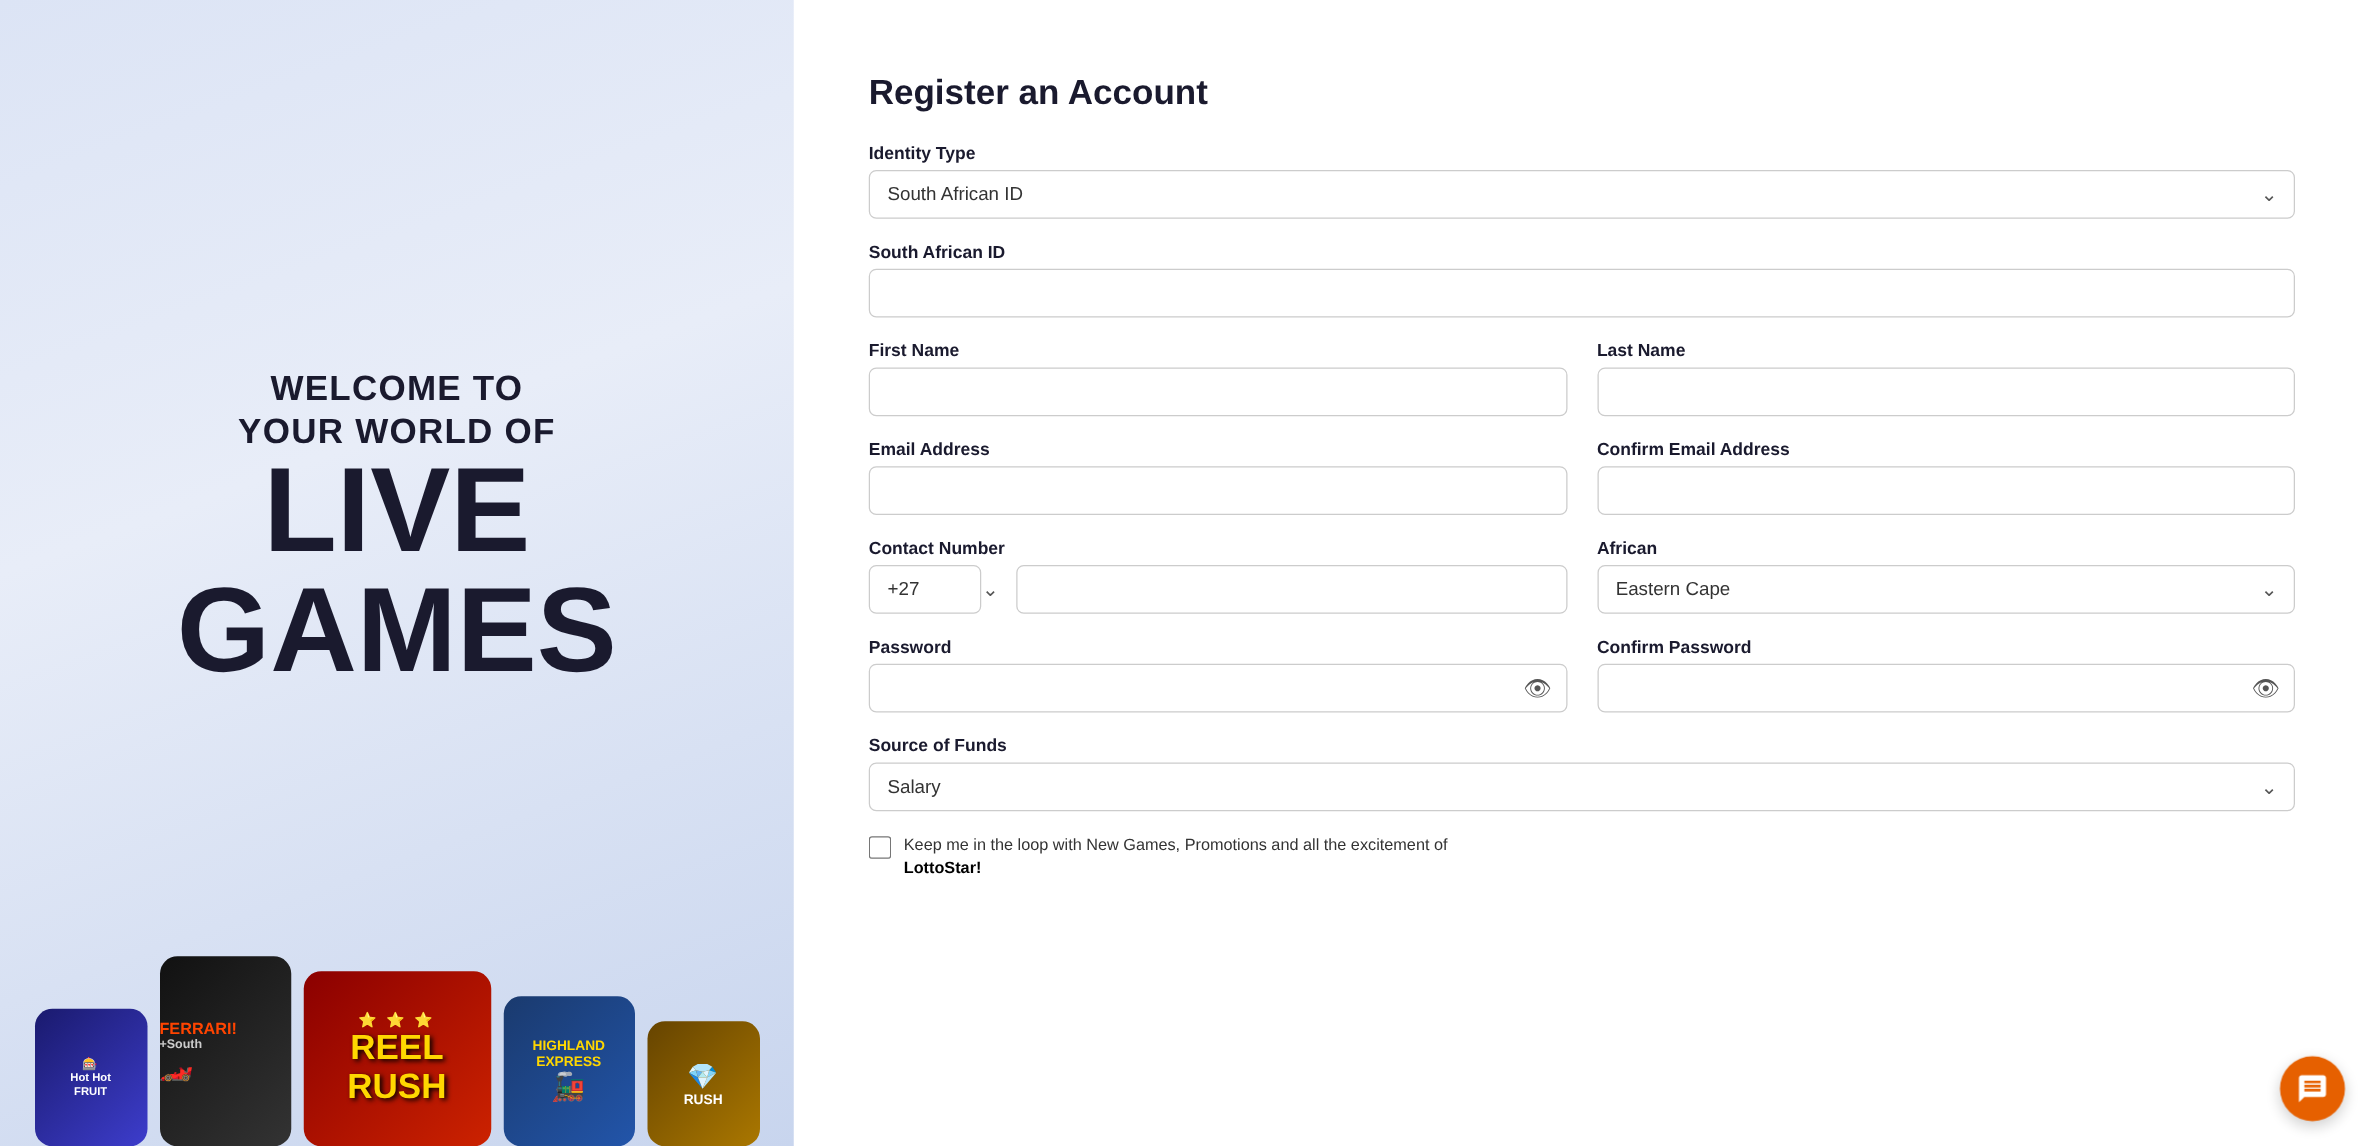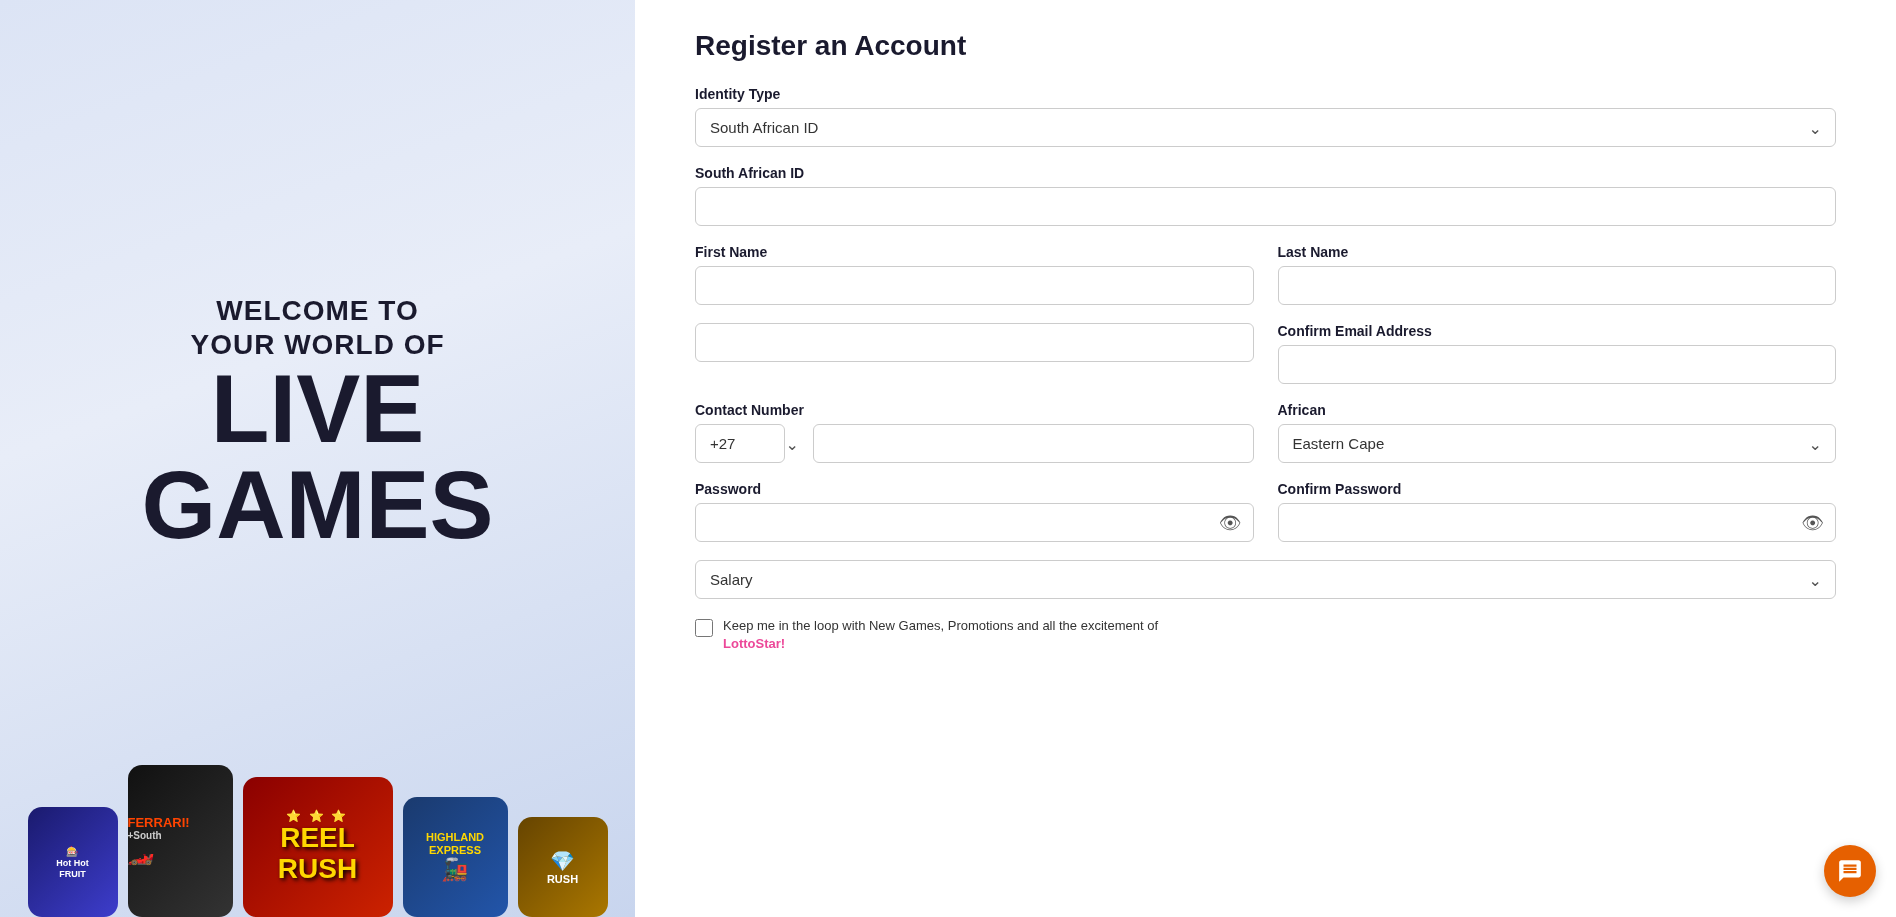--- a/index.html
+++ b/index.html
@@ -119,20 +119,21 @@
       font-size: 9px;
       font-weight: bold;
     }
 
     
     .right-panel {
       flex: 1;
       background: #fff;
       padding: 30px 60px;
       overflow-y: auto;
+      margin-top: 28px;
     }
     .form-title {
       font-size: 28px;
       font-weight: 800;
       color: #1a1a2e;
       margin-bottom: 24px;
     }
     .form-group {
       margin-bottom: 18px;
     }
@@ -238,21 +239,21 @@
       cursor: pointer;
       border: 1.5px solid #aaa;
       border-radius: 3px;
     }
     .checkbox-label {
       font-size: 13px;
       color: #333;
       line-height: 1.4;
     }
     .checkbox-label .highlight {
-      color: #ec4899;
+      color: #000000;
       font-weight: 600;
     }
 
     
     .chat-bubble {
       position: fixed;
       bottom: 20px;
       right: 20px;
       width: 52px;
       height: 52px;
@@ -338,20 +339,21 @@
       <input type="text" style="">
     </div>
     <div class="form-group">
       <label>Last Name</label>
       <input type="text" style="">
     </div>
   </div>
 
   <div class="form-row">
     <div class="form-group">
+      <label>Email Address</label>
       <input type="email" style="">
     </div>
     <div class="form-group">
       <label>Confirm Email Address</label>
       <input type="email" style="">
     </div>
   </div>
 
   <div class="form-row">
     <div class="form-group">
@@ -398,20 +400,21 @@
     <div class="form-group">
       <label>Confirm Password</label>
       <div class="password-wrapper">
         <input type="password" style="">
         <span class="eye-icon">👁</span>
       </div>
     </div>
   </div>
 
   <div class="form-group">
+    <label>Source of Funds</label>
     <div class="select-wrapper">
       <select>
         <option value="salary" selected="">Salary</option>
         <option value="business_income">Business Income</option>
         <option value="savings">Savings</option>
         <option value="other">Other</option>
       </select>
       <span class="chevron">⌄</span>
     </div>
   </div>

